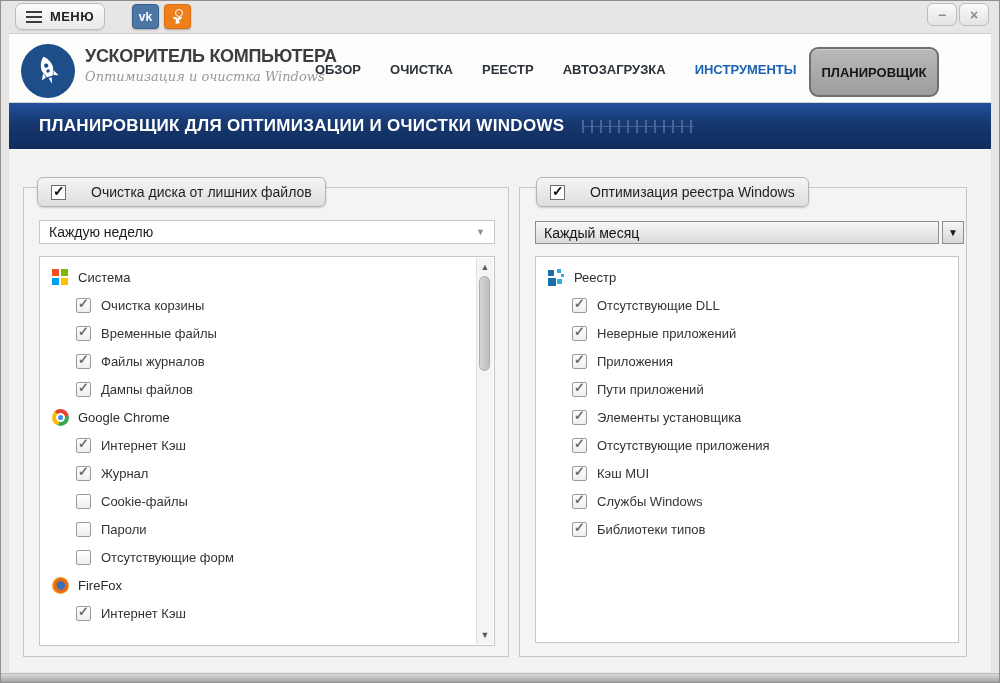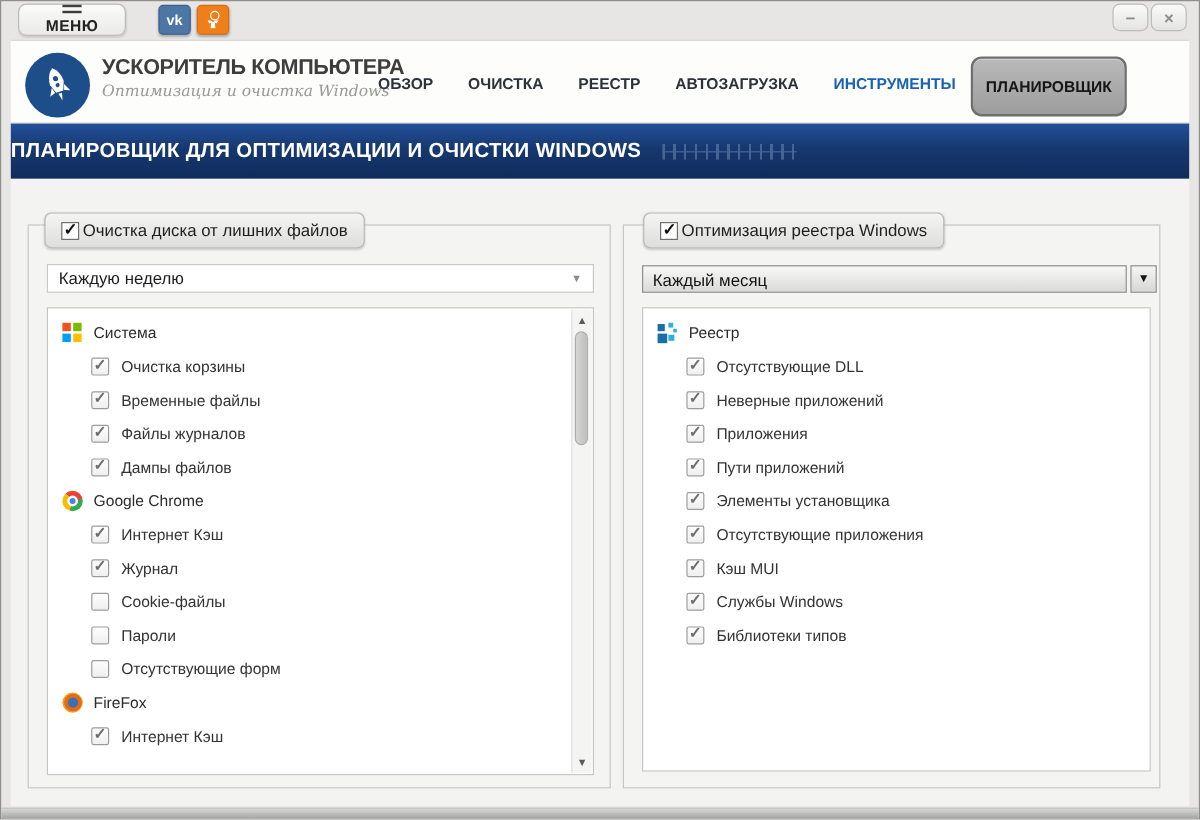--- a/index.html
+++ b/index.html
@@ -2,21 +2,21 @@
 <html><head>
 <meta charset="utf-8">
 <style>
   * { margin:0; padding:0; box-sizing:border-box; }
   body { font-family:"Liberation Sans", sans-serif; background:#cfcfcd; }
   #window { position:relative; width:1000px; height:683px; background:#e7e6e4; border:1px solid #8f8f8d; overflow:hidden; }
 
   
   .menu-btn { position:absolute; left:14px; top:2px; width:90px; height:27px;
     background:linear-gradient(#fbfbfa,#e9e9e7); border:1px solid #bdbdbb; border-radius:7px;
-    display:flex; align-items:center; justify-content:center; gap:8px; box-shadow:0 1px 1px rgba(0,0,0,.10); cursor:default;flex-direction:column; }
+    display:flex; align-items:center; justify-content:center; gap:8px; box-shadow:0 1px 1px rgba(0,0,0,.10); cursor:default; }
   .burger { position:relative; width:16px; height:2px; background:#3c3c3c; }
   .burger::before, .burger::after { content:""; position:absolute; left:0; width:16px; height:2px; background:#3c3c3c; }
   .burger::before { top:-5px; } .burger::after { top:5px; }
   .menu-label { font-size:13px; font-weight:700; color:#222; letter-spacing:.4px; }
   .social-btn { position:absolute; top:3px; width:27px; height:25px; border-radius:4px;
     display:grid; place-items:center; box-shadow:0 1px 2px rgba(0,0,0,.25); }
   .vk-btn { left:131px; background:#4c76a4; border:1px solid #39608e; }
   .vk-label { color:#fff; font-size:12px; font-weight:700; }
   .ok-btn { left:163px; background:#ef7f1a; border:1px solid #d96d10; }
   .ok-glyph { position:relative; width:12px; height:16px; }
@@ -41,38 +41,38 @@
   .tab { font-size:13px; font-weight:700; color:#2d323a; cursor:default; }
   .tab.highlight { color:#1b62b3; }
   .tab-active-button { position:absolute; left:800px; top:13px; width:130px; height:50px;
     background:linear-gradient(#b9b9b9,#9d9d9d); border:2px solid #6f6f6f; border-radius:9px;
     box-shadow:inset 0 1px 0 #cfcfcf; font-family:"Liberation Sans",sans-serif;
     font-size:13px; font-weight:700; color:#161616; }
 
   
   .banner { position:absolute; left:8px; right:8px; top:102px; height:46px;
     background:linear-gradient(180deg,#24509b 0%,#16386f 45%,#102c5c 100%);
-    display:flex; align-items:center; }
+    display:flex; align-items:center; padding-left:30px; }
   .banner-title { font-size:17px; font-weight:700; color:#ffffff; letter-spacing:.3px; }
   .ticks { width:112px; height:13px; margin-left:18px; opacity:.8;
     background:
       repeating-linear-gradient(90deg,#51719f 0 2px,transparent 2px 9px),
       linear-gradient(#51719f,#51719f) 0 50%/100% 1px no-repeat; }
 
   
   .main { position:absolute; left:8px; right:8px; top:148px; bottom:10px; background:#f3f3f1; }
   .bottom-strip { position:absolute; left:0; right:0; bottom:0; height:9px;
     background:linear-gradient(#d8d8d6,#a5a5a3); border-top:1px solid #bdbdbb; }
 
   .panel { position:absolute; top:186px; height:470px; border:1px solid #c6c6c4; background:#f4f4f2; }
   .panel-left  { left:22px;  width:486px; }
   .panel-right { left:518px; width:448px; }
 
   .group-tab { position:absolute; top:176px; height:30px; z-index:2;
-    display:flex; align-items:center; gap:3px; padding:0 13px;
+    display:flex; align-items:center; gap:25px; padding:0 13px;
     background:linear-gradient(#f4f4f2,#dededd); border:1px solid #b5b5b3; border-radius:6px;
     box-shadow:0 1px 2px rgba(0,0,0,.18); }
   .group-tab-left { left:36px; } .group-tab-right { left:535px; }
   .hcb { position:relative; width:15px; height:15px; border:1px solid #6f6f6f; background:#fff; flex:none; }
   .hcb::after { content:"\2713"; position:absolute; left:1px; top:-3px; font-size:14px; font-weight:700; color:#111; }
   .group-tab-label { font-size:14px; color:#1f1f1f; }
 
   
   .dd-left { position:absolute; left:38px; top:219px; width:456px; height:24px;
     background:#ffffff; border:1px solid #c9c9c7; display:flex; align-items:center;

